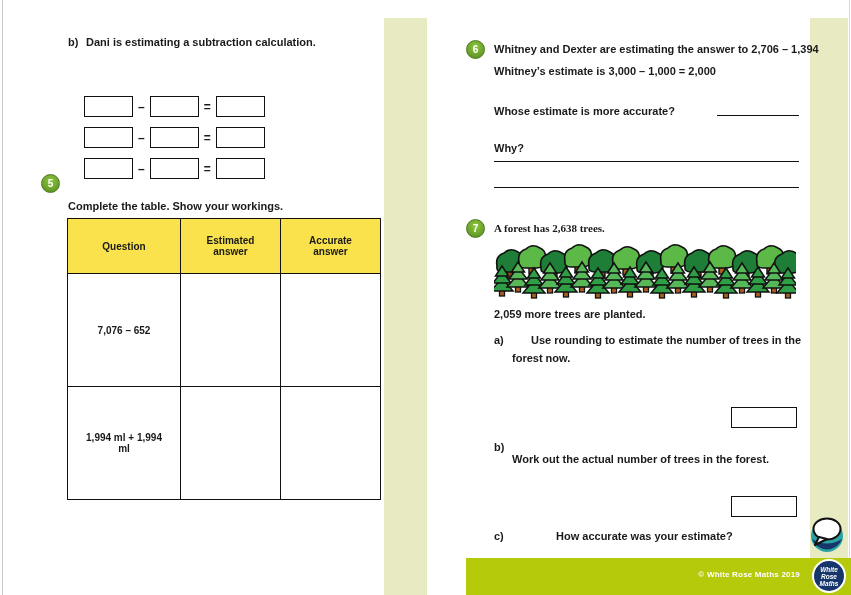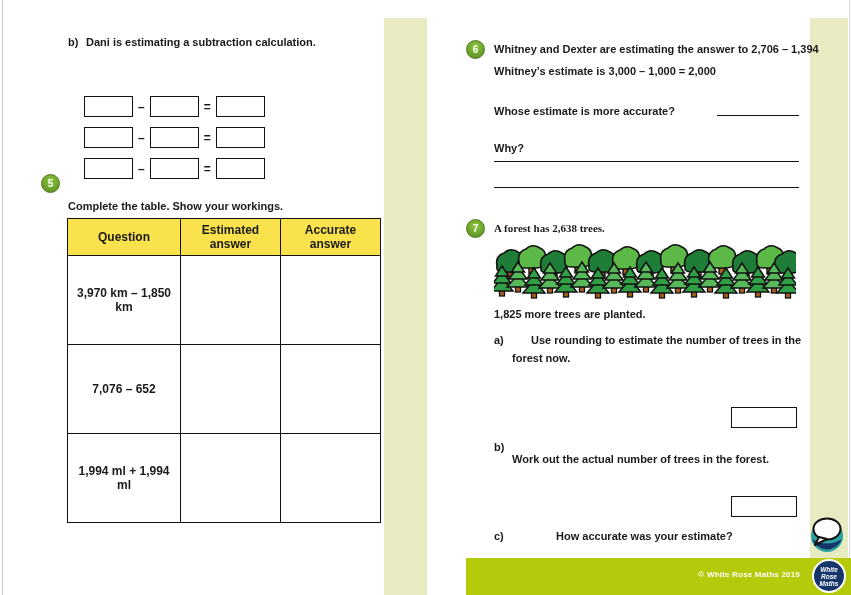--- a/index.html
+++ b/index.html
@@ -25,21 +25,21 @@
   .lead{font-weight:700;}
   .badge{position:absolute;width:19px;height:19px;border-radius:50%;
     background:radial-gradient(circle at 50% 35%, #8fc63f 0%, #6ba22b 60%, #527f1d 100%);
     border:1px solid #4e7a1e;box-sizing:border-box;
     color:#ffffff;font-size:10px;font-weight:700;
     display:flex;align-items:center;justify-content:center;}
   .eq-row{position:absolute;display:flex;align-items:center;}
   .eq-box{width:49px;height:21px;border:1.5px solid #111;background:#fff;box-sizing:border-box;}
   .op{font-size:12px;font-weight:700;margin:0 5px;}
   .wtable{position:absolute;left:67px;top:218px;border-collapse:collapse;table-layout:fixed;}
-  .wtable th,.wtable td{border:1.5px solid #111;padding:4px;font-size:12px;}
+  .wtable th,.wtable td{border:1.5px solid #111;padding:16px;font-size:10px;}
   .wtable th{background:#f9e24b;font-weight:700;height:21px;}
   .wtable td{height:80px;text-align:center;font-weight:600;}
   .ansline{position:absolute;border-bottom:1.5px solid #111;}
   .ansbox{position:absolute;width:66px;height:21px;border:1.5px solid #111;background:#fff;box-sizing:border-box;}
   .forest{position:absolute;left:494px;top:240px;}
   .bubble-icon{position:absolute;left:808px;top:515px;}
 </style>
 </head>
 <body>
 
@@ -85,25 +85,20 @@
         <col style="width:100px">
       </colgroup>
     <thead>
       <tr>
         <th>Question</th>
         <th>Estimated answer</th>
         <th>Accurate answer</th>
       </tr>
     </thead>
     <tbody>
-      <tr>
-        <td>3,970 km – 1,850 km</td>
-        <td></td>
-        <td></td>
-      </tr>
       <tr>
         <td>7,076 – 652</td>
         <td></td>
         <td></td>
       </tr>
       <tr>
         <td>1,994 ml + 1,994 ml</td>
         <td></td>
         <td></td>
       </tr>
@@ -172,21 +167,21 @@
       <use href="#pineL" x="184" y="23"></use>
     <use href="#pineM" x="200" y="27"></use>
       <use href="#pineL" x="216" y="22"></use>
       <use href="#pineM" x="232" y="28"></use>
     <use href="#pineL" x="248" y="23"></use>
       <use href="#pineM" x="264" y="27"></use>
       <use href="#pineL" x="280" y="23"></use>
     <use href="#pineM" x="294" y="28"></use>
   </svg>
 
-  <div class="txt" style="left:494px;top:308px;">1,825 more trees are planted.</div>
+  <div class="txt" style="left:494px;top:308px;">2,059 more trees are planted.</div>
   <div class="txt lead" style="left:494px;top:334px;">a)</div>
   <div class="txt" style="left:512px;top:334px;padding-left:19px;">Use rounding to estimate the number of trees in the</div>
   <div class="txt" style="left:512px;top:352px;">forest now.</div>
   <div class="ansbox" style="left:731px;top:407px;"></div>
 
   <div class="txt lead" style="left:494px;top:441px;">b)</div>
   <div class="txt" style="left:512px;top:453px;">Work out the actual number of trees in the forest.</div>
   <div class="ansbox" style="left:731px;top:496px;"></div>
 
   <div class="txt lead" style="left:494px;top:530px;">c)</div>

